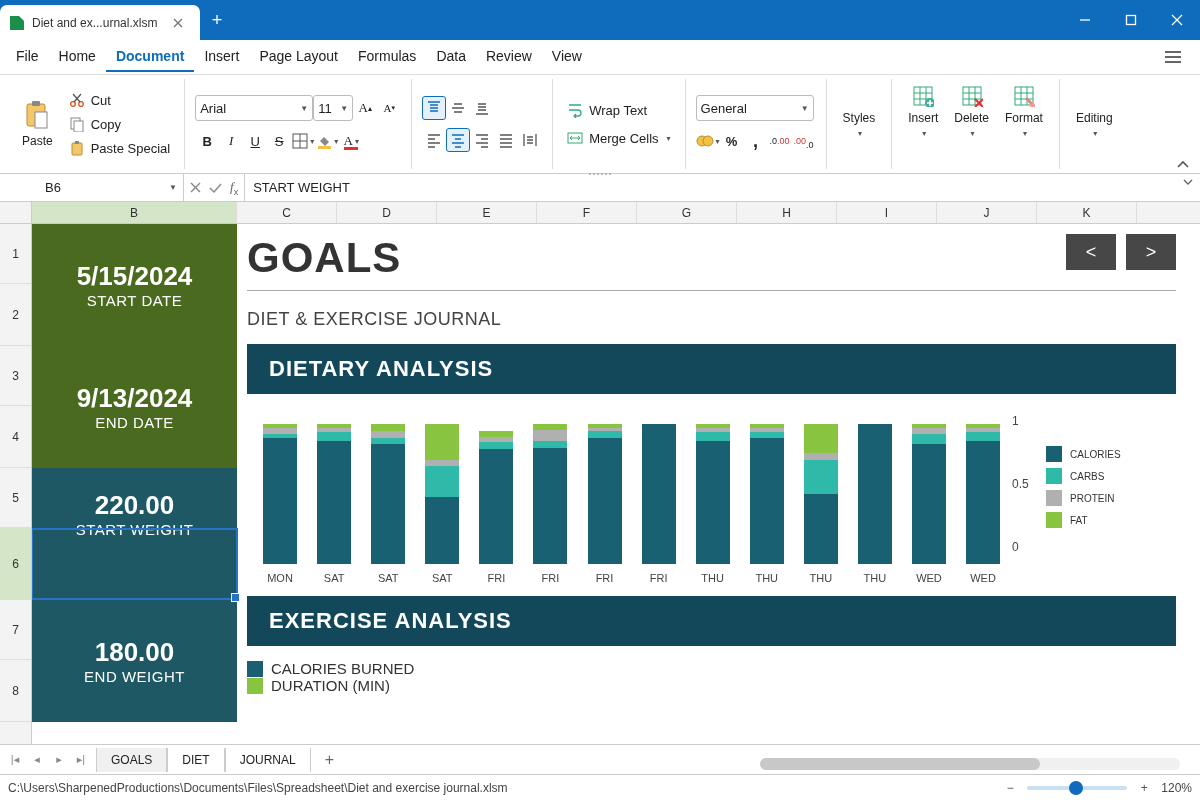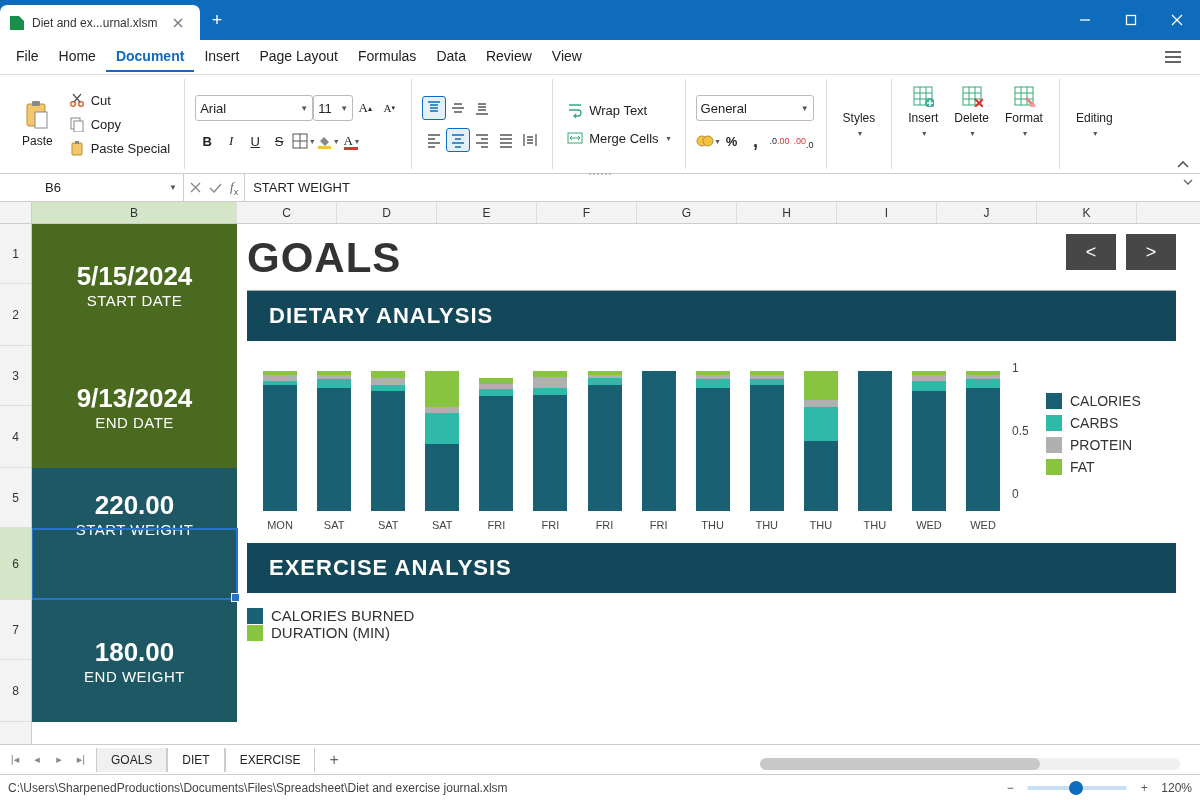--- a/index.html
+++ b/index.html
@@ -78,21 +78,21 @@
   .nav-btn { width: 50px; height: 36px; background: #474747; color: #fff; display: flex; align-items: center; justify-content: center; font-size: 18px; cursor: pointer; }
   .subtitle { font-size: 18px; color: #444; padding: 18px 0 14px 0; letter-spacing: 0.5px; }
   .section-header { background: #13475a; color: #fff; font-size: 22px; font-weight: 900; padding: 12px 22px; letter-spacing: 1px; margin-right: 24px; font-family: Arial, sans-serif; }
   
   .chart-wrap { display: flex; margin: 20px 24px 12px 10px; }
   .chart { flex: 1; display: flex; align-items: flex-end; gap: 8px; height: 170px; position: relative; }
   .bar-col { flex: 1; display: flex; flex-direction: column; align-items: center; }
   .bar { width: 34px; display: flex; flex-direction: column-reverse; height: 140px; }
   .bar-lbl { font-size: 11px; color: #444; margin-top: 8px; }
   .y-axis { width: 40px; height: 140px; display: flex; flex-direction: column; justify-content: space-between; margin-bottom: 24px; font-size: 12px; color: #444; padding-left: 6px; }
-  .legend { width: 130px; display: flex; flex-direction: column; gap: 6px; justify-content: center; font-size: 14px; color: #333; margin-bottom: 24px; }
+  .legend { width: 130px; display: flex; flex-direction: column; gap: 6px; justify-content: center; font-size: 10px; color: #333; margin-bottom: 24px; }
   .legend-item { display: flex; align-items: center; gap: 8px; }
   .swatch { width: 16px; height: 16px; }
   .legend2 { margin-top: 14px; margin-left: auto; margin-right: 30px; font-size: 15px; color: #333; }
   
   
   .sheet-tabs { height: 30px; border-top: 1px solid #ccc; display: flex; align-items: center; position: relative; }
   .sheet-nav { display: flex; gap: 0; padding: 0 4px; }
   .sheet-nav-btn { width: 22px; height: 22px; display: flex; align-items: center; justify-content: center; cursor: pointer; color: #888; font-size: 11px; }
   .sheet-tab { padding: 5px 14px; border: 1px solid #ccc; border-bottom: none; border-top: none; font-size: 12px; cursor: pointer; background: #fff; }
   .sheet-tab.active { background: #f0f0f0; }
@@ -478,20 +478,21 @@
       <div class="sel-cell" style="left:-1px;top:304px;width:207px;height:72px"></div>
 
       <div class="content">
         <div class="goals-row">
           <div class="goals-title">GOALS</div>
           <div class="nav-btns">
             <div class="nav-btn">&lt;</div>
             <div class="nav-btn">&gt;</div>
           </div>
         </div>
+        <div class="subtitle">DIET &amp; EXERCISE JOURNAL</div>
         <div class="section-header">DIETARY ANALYSIS</div>
         <div class="chart-wrap">
           <div class="chart" id="chart">
               <div class="bar-col">
                 <div class="bar">
                   <div style="background: rgb(26, 96, 115); height: 126px;"></div>
                   <div style="background: rgb(47, 185, 168); height: 4.2px;"></div>
                   <div style="background: rgb(176, 176, 176); height: 5.6px;"></div>
                   <div style="background: rgb(137, 196, 64); height: 4.2px;"></div>
                 </div>
@@ -658,21 +659,21 @@
 <div class="sheet-tabs">
   <div class="sheet-nav">
     <div class="sheet-nav-btn">|◂</div>
     <div class="sheet-nav-btn">◂</div>
     <div class="sheet-nav-btn">▸</div>
     <div class="sheet-nav-btn">▸|</div>
   </div>
   <div id="sheet-tabs-inner" style="display:flex">
       <div class="sheet-tab active">GOALS</div>
       <div class="sheet-tab">DIET</div>
-      <div class="sheet-tab">EXERCISE</div>
+      <div class="sheet-tab">JOURNAL</div>
     </div>
   <div class="sheet-tab add">+</div>
   <div class="h-scroll">
       <div class="h-thumb"></div>
     </div>
 </div>
 
 <div class="statusbar">
   <span>C:\Users\SharpenedProductions\Documents\Files\Spreadsheet\Diet and exercise journal.xlsm</span>
   <div class="zoom-ctrl">

